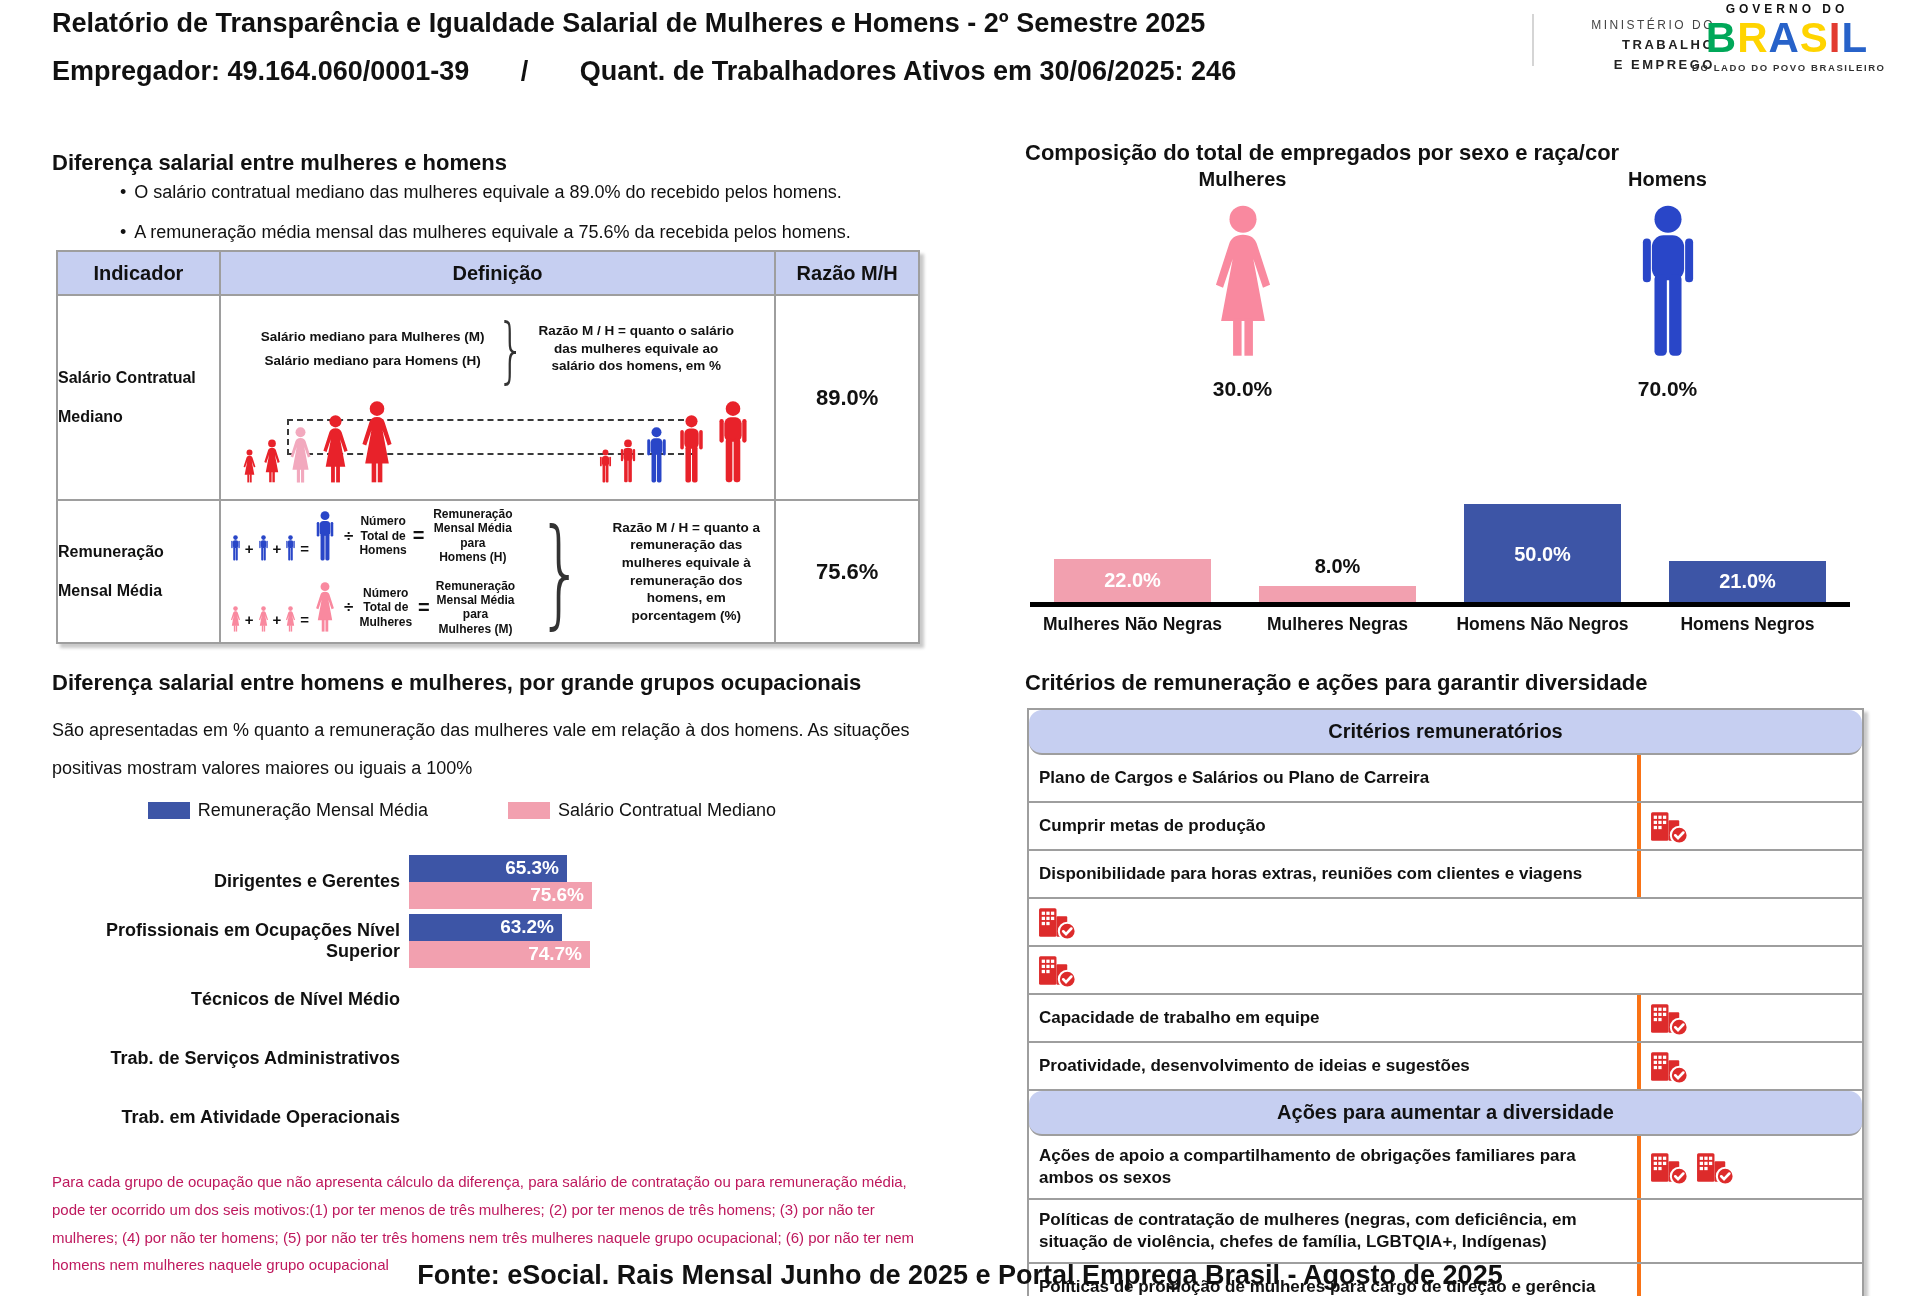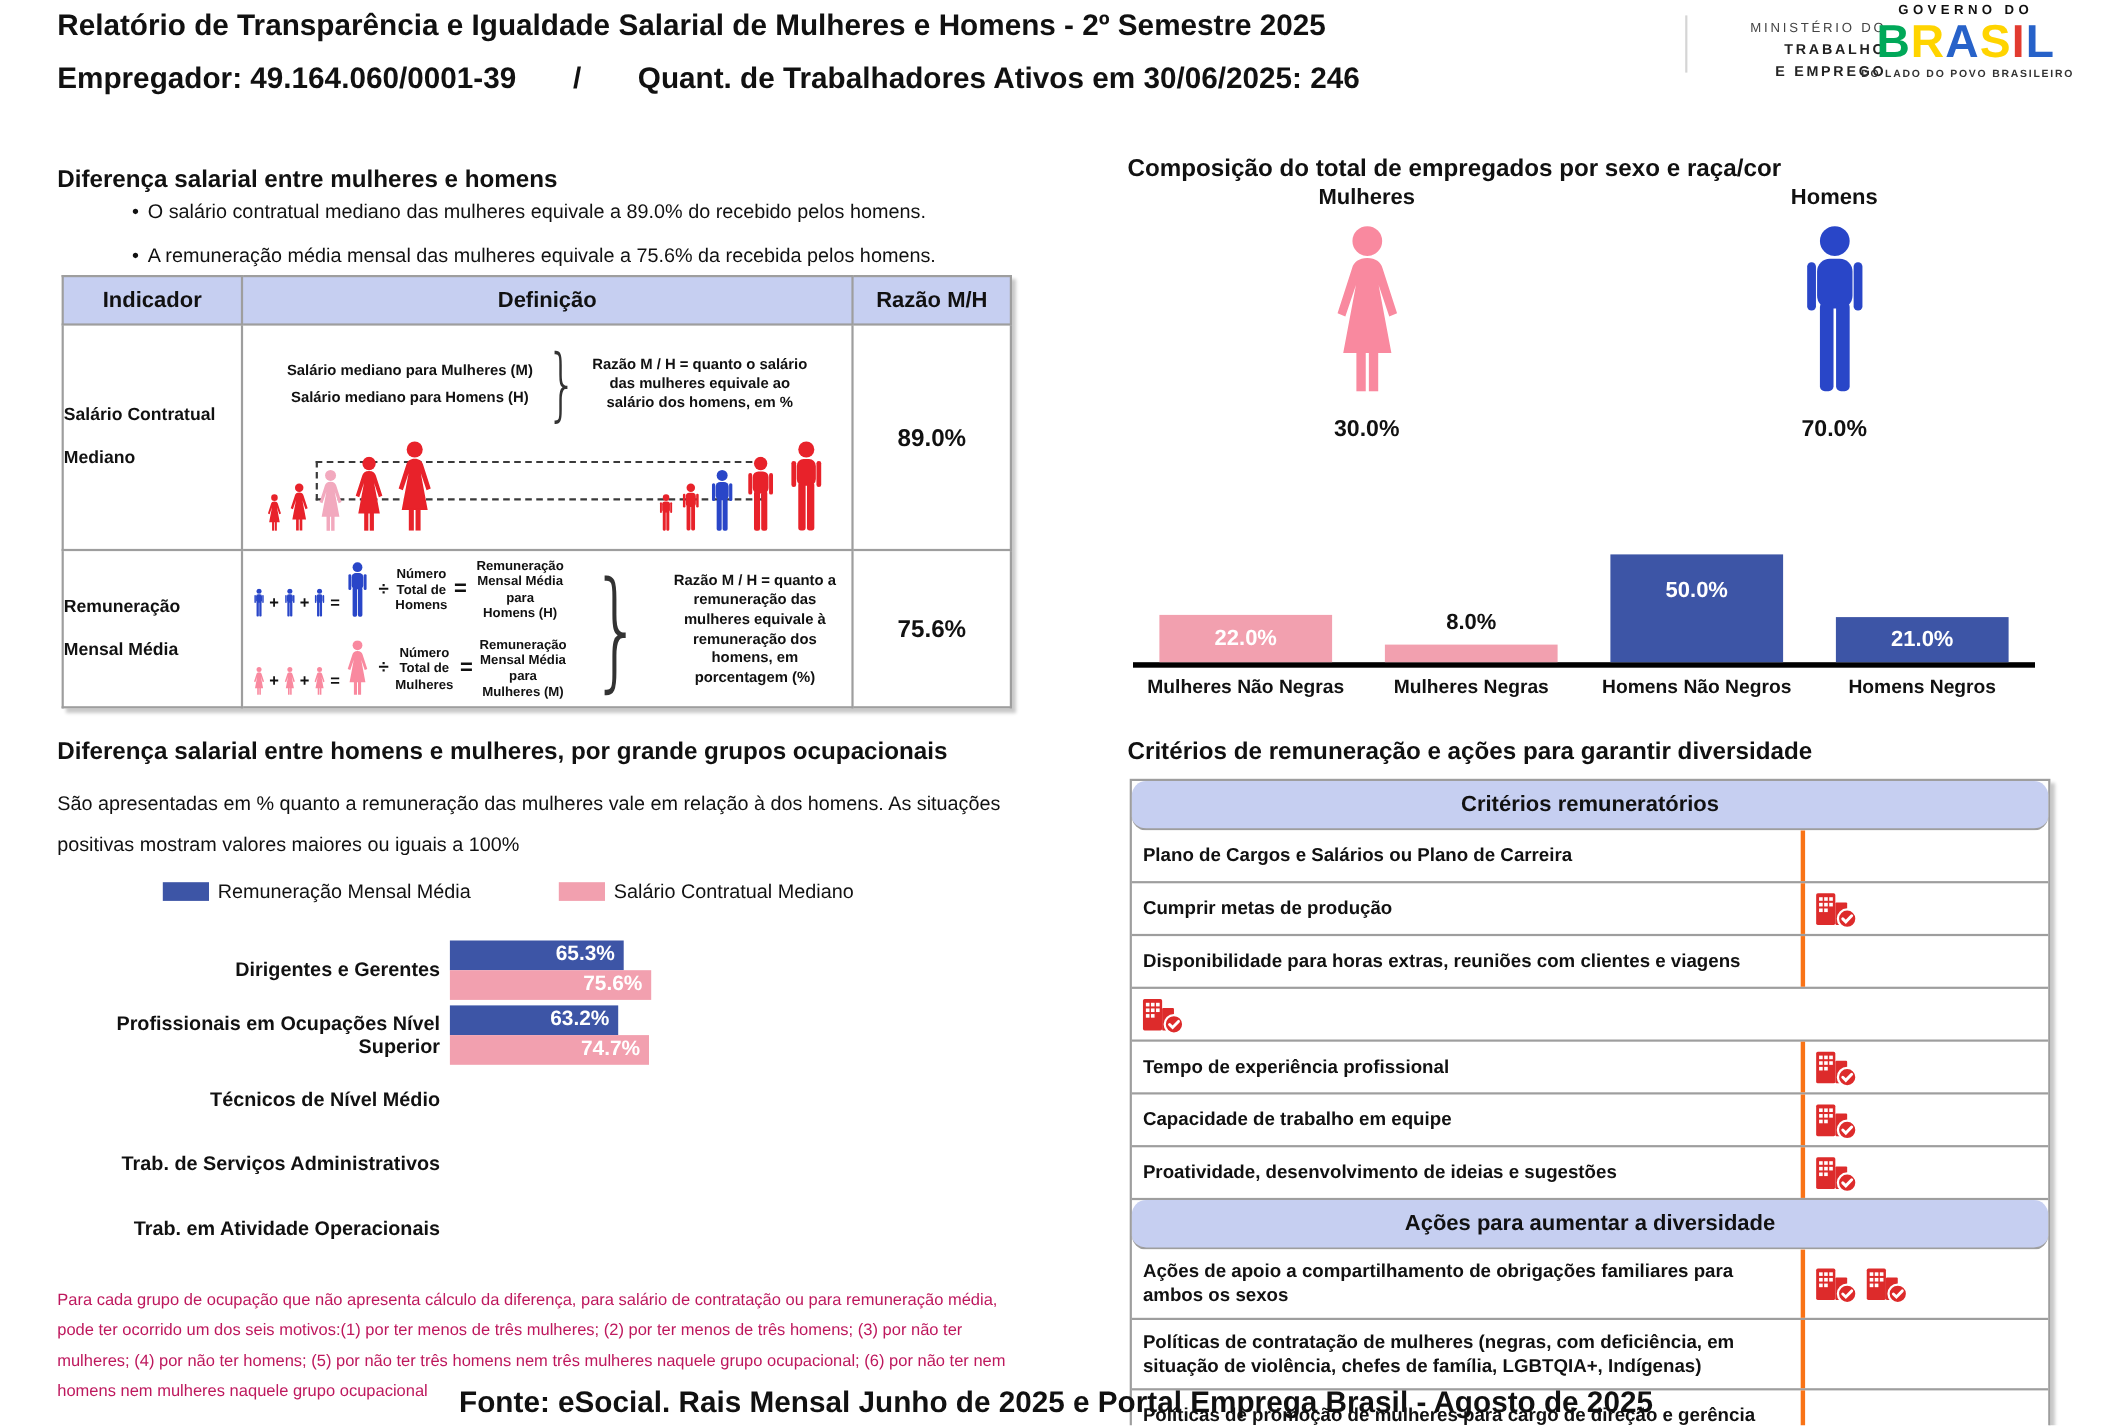--- a/index.html
+++ b/index.html
@@ -325,21 +325,21 @@
         <div class="cslot">
           <div class="cbar" style="height:43px;background:#F2A0AF;align-items:center;">
             <span class="cv">22.0%</span>
           </div>
         </div>
         <div class="cslot">
           <div class="cv-above" style="bottom:24px">8.0%</div>
           <div class="cbar" style="height:16px;background:#F2A0AF"></div>
         </div>
         <div class="cslot">
-          <div class="cbar" style="height:98px;background:#3D55A6;align-items:flex-start;padding-top:22px;box-sizing:border-box;">
+          <div class="cbar" style="height:98px;background:#3D55A6;align-items:center;padding-top:3px;box-sizing:border-box;">
             <span class="cv">50.0%</span>
           </div>
         </div>
         <div class="cslot">
           <div class="cbar" style="height:41px;background:#3D55A6;align-items:center;">
             <span class="cv">21.0%</span>
           </div>
         </div>
       </div>
     <div class="comp-base"></div>
@@ -421,21 +421,20 @@
       <div class="crit-icons"></div>
       </div>
       <div class="crit-row">
       <div class="crit-icons">
           <svg viewBox="0 0 40 36" style="height:37px;width:41px">
             <use href="#ico-company"></use>
           </svg>
         </div>
       </div>
       <div class="crit-row">
-        <div class="crit-text">Tempo de experiência profissional</div>
       <div class="crit-icons">
           <svg viewBox="0 0 40 36" style="height:37px;width:41px">
             <use href="#ico-company"></use>
           </svg>
         </div>
       </div>
       <div class="crit-row">
         <div class="crit-text">Capacidade de trabalho em equipe</div>
       <div class="crit-icons">
           <svg viewBox="0 0 40 36" style="height:37px;width:41px">

